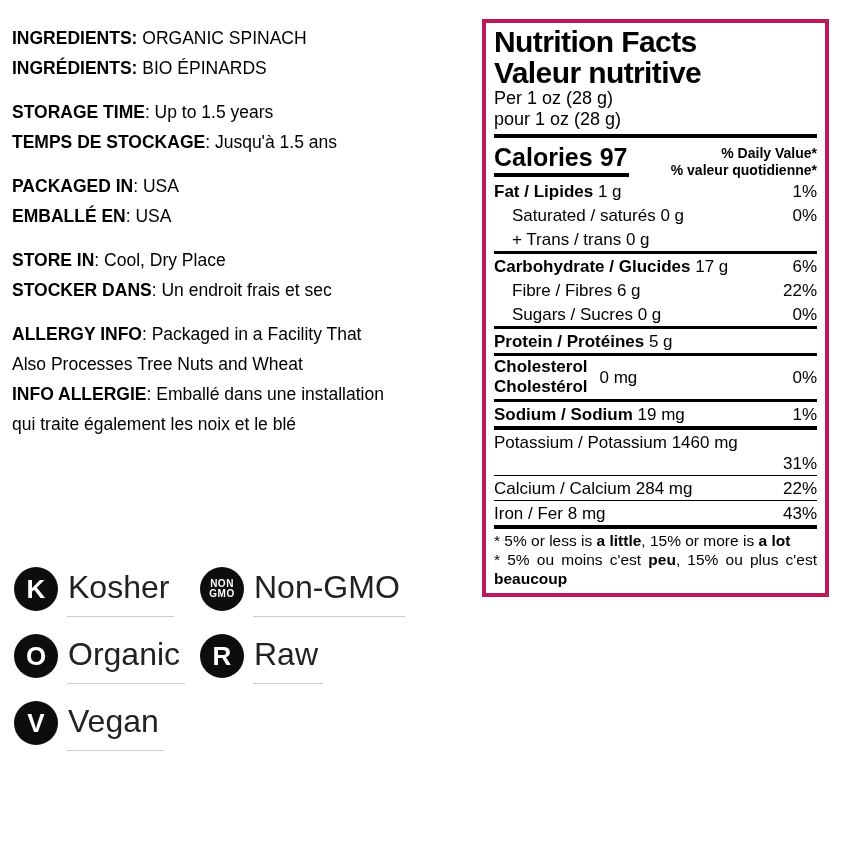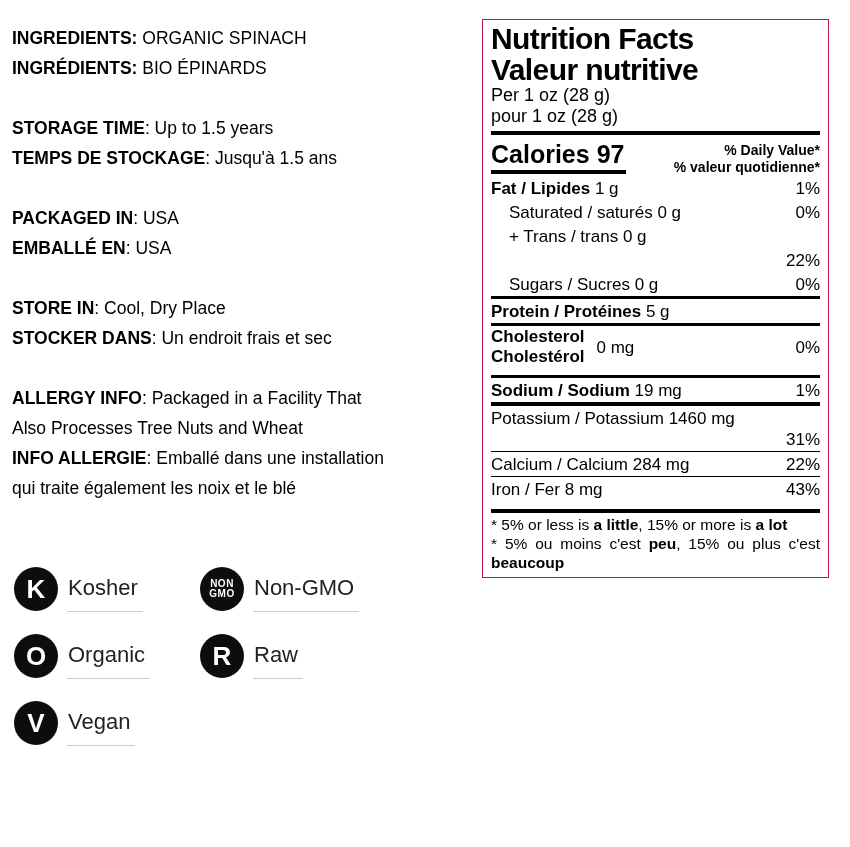--- a/index.html
+++ b/index.html
@@ -8,67 +8,67 @@
     width:850px; height:847px; position:relative;
     font-family:"Liberation Sans", sans-serif; color:#000; overflow:hidden;
   }
 
   
   .left-info {
     position:absolute; left:12px; top:23px; width:466px;
     font-size:17.5px; line-height:30px;
   }
   .info-line b { font-weight:700; }
-  .info-line.gap { margin-top:30px; }
+  .info-line.gap { margin-top:14px; }
 
   
   .nft {
     position:absolute; left:482px; top:19px; width:347px; min-height:498px;
-    border:1px solid #be185d; background:#fff; padding:3px 8px 5px;
+    border:4px solid #be185d; background:#fff; padding:3px 8px 5px;
   }
   .nft-title { font-size:30px; font-weight:700; line-height:31px; letter-spacing:-0.6px; }
   .serving { font-size:18px; line-height:21px; }
   .bar-thick { height:4px; background:#000; margin:4px 0 2px; }
 
   .cal-row { display:flex; justify-content:space-between; align-items:flex-start; padding-top:3px; }
   .cal { font-size:25px; font-weight:700; line-height:28px; border-bottom:4px solid #000; padding:0 2px 2px 0; }
   .dvh { text-align:right; font-size:14px; font-weight:700; line-height:17px; padding-top:2px; }
 
   .nrow { display:flex; align-items:baseline; font-size:17px; line-height:21px; padding:1.5px 0; }
   .nrow .nname b { font-weight:700; }
   .nrow.indent .nname { padding-left:18px; }
   .ndv { margin-left:auto; padding-left:6px; }
   .sep-thin  { border-top:1.5px solid #000; }
   .sep-med   { border-top:3px solid #000; }
   .sep-thick { border-top:4.5px solid #000;flex-direction:column; }
 
-  .nrow.chol { align-items:center; padding:1px 0 8px; }
+  .nrow.chol { align-items:center; padding:1px 0 2px; }
   .chol-name { font-weight:700; font-size:17px; line-height:20px; }
   .chol-amt { margin-left:12px; align-self:center; }
 
-  .fn { border-top:4.5px solid #000; margin-top:8px; padding-top:2px; font-size:15.5px; line-height:19px; }
+  .fn { border-top:4.5px solid #000; margin-top:0; padding-top:2px; font-size:15.5px; line-height:19px; }
   .fn p { margin:0; }
   .fn-en { white-space:nowrap; }
   .fn-fr { text-align:justify; }
   .fn b { font-weight:700; }
 
   
   .badges {
     position:absolute; left:14px; top:566px;
     display:grid; grid-template-columns:186px auto; row-gap:21px;
   }
   .badge { display:flex; align-items:center; height:46px; }
   .bcircle {
     width:44px; height:44px; flex:0 0 44px; border-radius:50%;
     background:#0d0d0d; color:#fff; display:flex; flex-direction:column;
     align-items:center; justify-content:center; font-weight:700; font-size:26px;
   }
   .bcircle .tiny { font-size:10px; line-height:10px; letter-spacing:0.5px; font-weight:700; }
   .blabel {
-    margin-left:9px; font-size:22px; color:#222;
+    margin-left:9px; font-size:32px; color:#222;
     border-bottom:1px solid #ccc; padding:0 5px 10px 1px;
     transform:translateY(4px);
   }
 </style>
 </head>
 <body>
 
 <main>
 
   <section class="left-info">
@@ -107,21 +107,26 @@
     </div>
     <div class="nrow indent">
       <span class="nname"><span>Saturated / saturés</span> <span>0 g</span></span>
       <span class="ndv">0%</span>
     </div>
     <div class="nrow indent">
       <span class="nname"><span>+ Trans / trans</span> <span>0 g</span></span>
       <span class="ndv"></span>
     </div>
 
-    <div class="nrow indent">
+    <div class="nrow sep-med">
+      <span class="nname"><b>Carbohydrate / Glucides</b> <span>17 g</span></span>
+      <span class="ndv">6%</span>
+    </div>
+    <div class="nrow indent">
+      <span class="nname"><span>Fibre / Fibres</span> <span>6 g</span></span>
       <span class="ndv">22%</span>
     </div>
     <div class="nrow indent">
       <span class="nname"><span>Sugars / Sucres</span> <span>0 g</span></span>
       <span class="ndv">0%</span>
     </div>
 
     <div class="nrow sep-med">
       <span class="nname"><b>Protein / Protéines</b> <span>5 g</span></span>
       <span class="ndv"></span>

